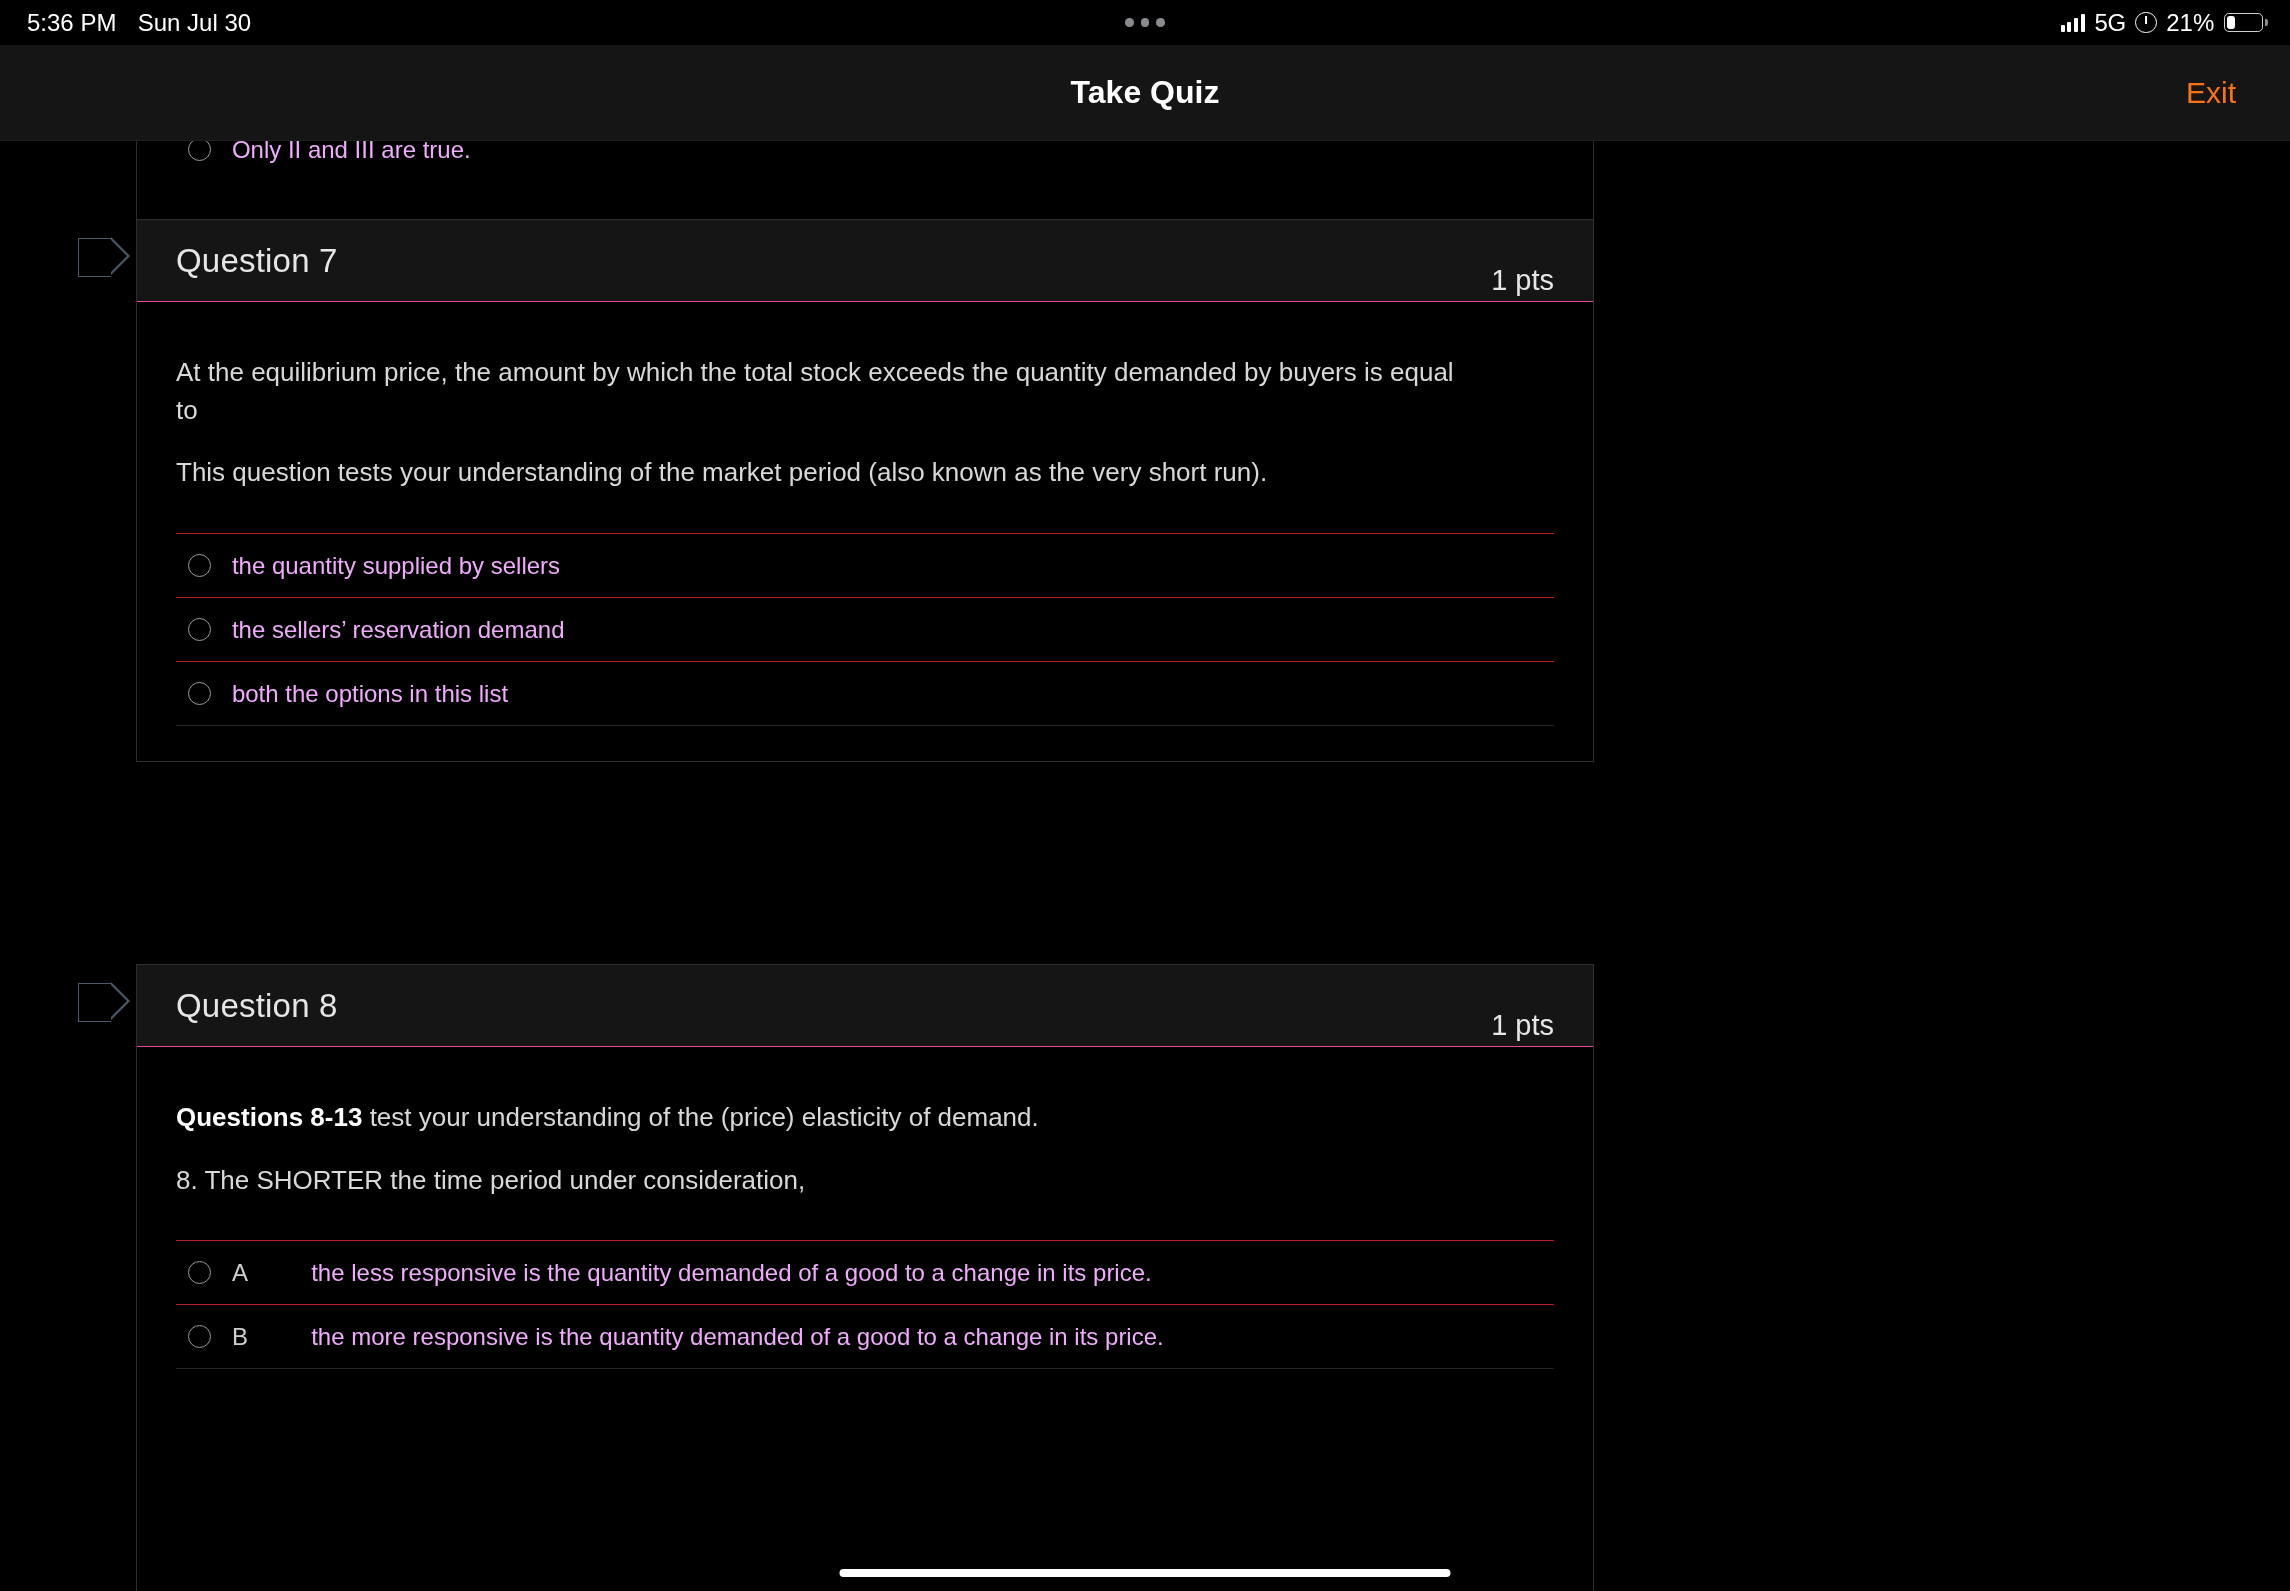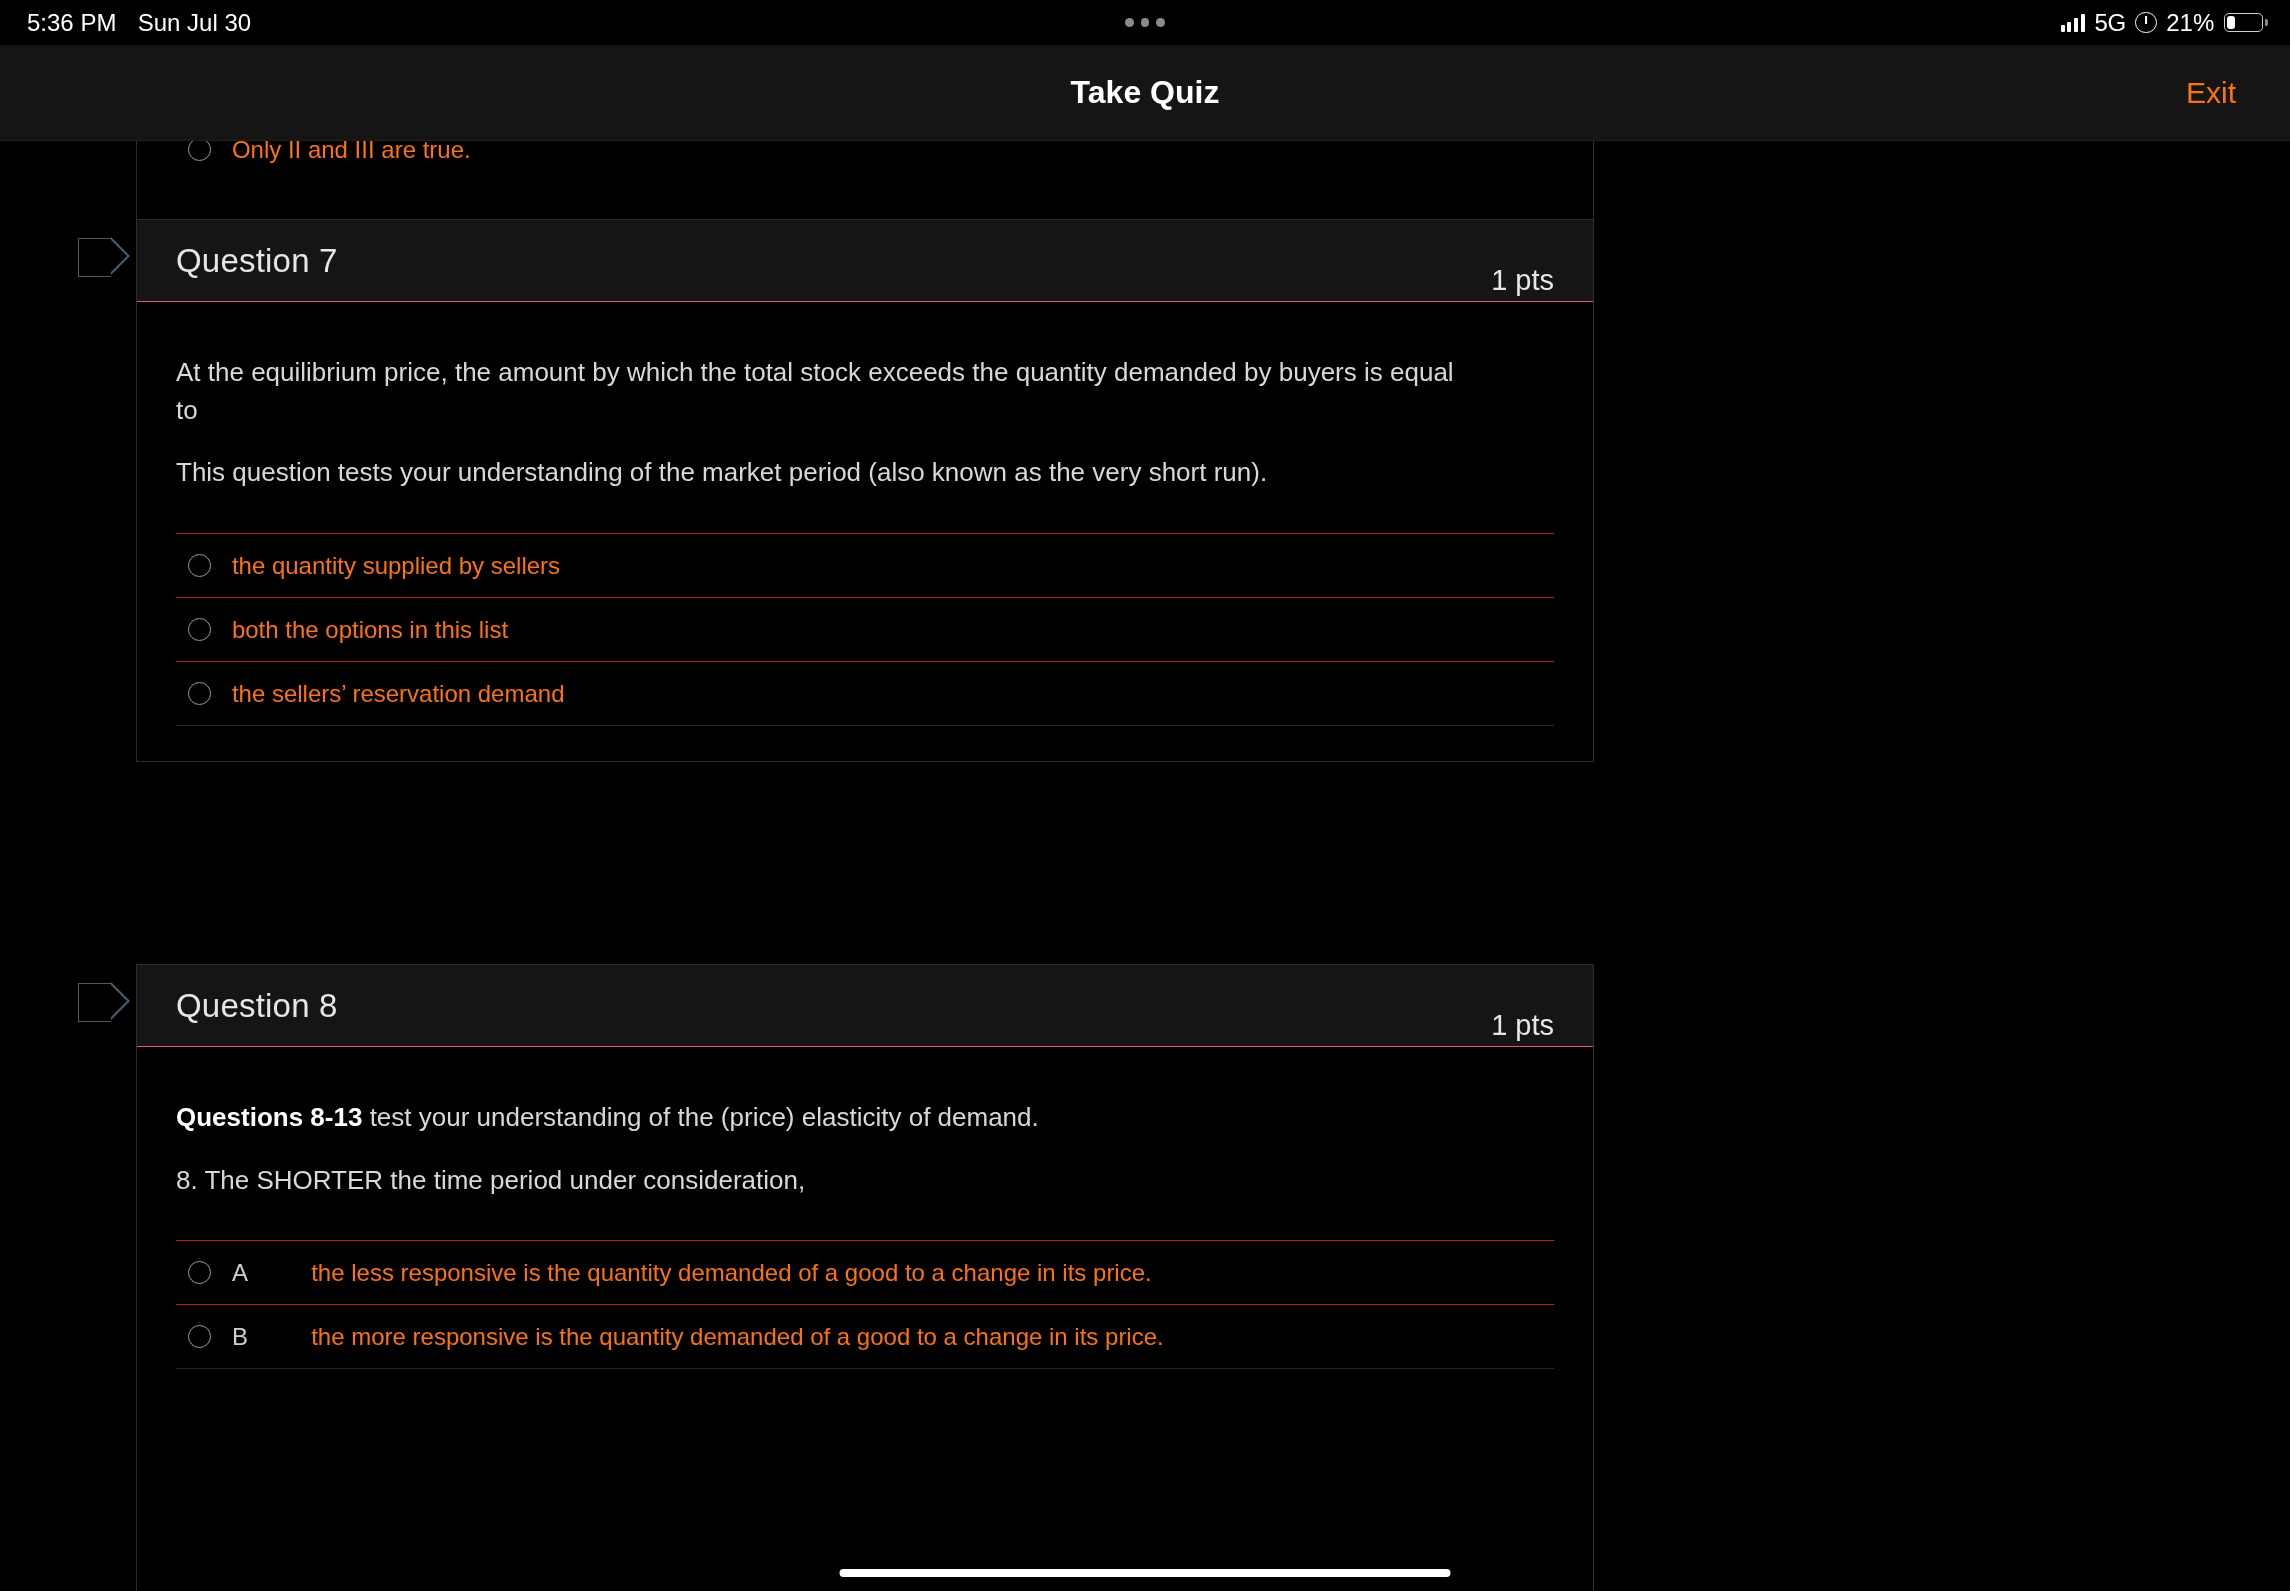--- a/index.html
+++ b/index.html
@@ -215,21 +215,21 @@
     flex: 0 0 auto;
     background: transparent;
   }
   .answer-letter {
     color: #cfcfcf;
     font-size: 24px;
     width: 58px;
     flex: 0 0 auto;
   }
   .answer-text {
-    color: #f97316;
+    color: #f0abfc;
     font-size: 24px;
   }
 
   
   .partial-card {
     position: absolute;
     left: 136px;
     top: -116px;
     width: 1458px;
     height: 213px;
@@ -313,25 +313,25 @@
     <div class="q-body">
       <p class="q-text">At the equilibrium price, the amount by which the total stock exceeds the quantity demanded by buyers is equal to</p>
       <p class="q-text">This question tests your understanding of the market period (also known as the very short run).</p>
       <div class="answers">
         <div class="answer-row">
           <span class="radio"></span>
           <span class="answer-text">the quantity supplied by sellers</span>
         </div>
         <div class="answer-row">
           <span class="radio"></span>
+          <span class="answer-text">the sellers’ reservation demand</span>
+        </div>
+        <div class="answer-row">
+          <span class="radio"></span>
           <span class="answer-text">both the options in this list</span>
-        </div>
-        <div class="answer-row">
-          <span class="radio"></span>
-          <span class="answer-text">the sellers’ reservation demand</span>
         </div>
       </div>
     </div>
   </div>
 
   <div class="q-flag" style="top: 842px;"></div>
 
   <div class="question-card" style="top: 823px; height: 679px;">
     <div class="q-header">
       <span class="q-title">Question 8</span>

